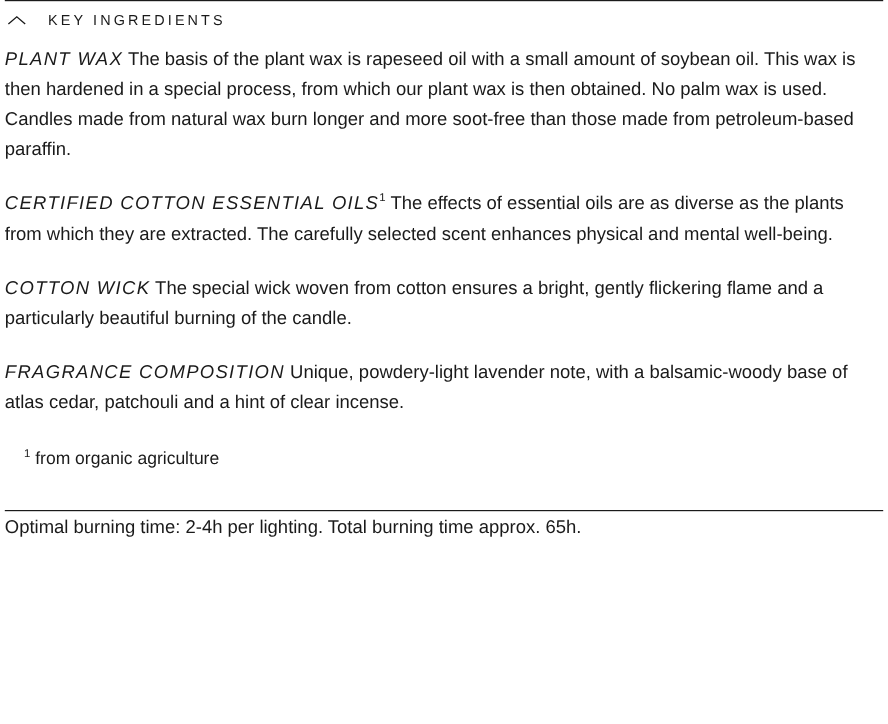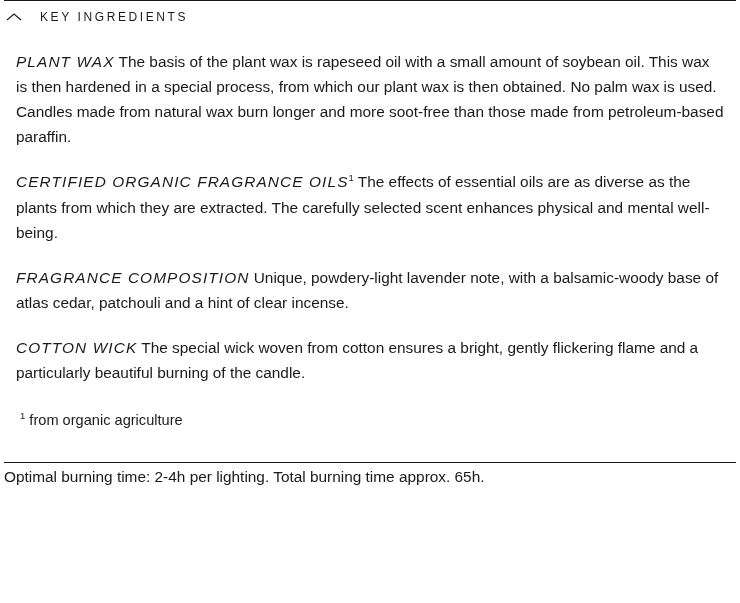--- a/index.html
+++ b/index.html
@@ -50,21 +50,21 @@
     text-transform: uppercase;
     white-space: nowrap;
   }
   .block {
     margin: 0 0 20px 0;
   }
   .para {
     font-size: 15.4px;
     line-height: 1.63;
     color: #1a1a1a;
-    margin: 12px;
+    margin: 0;
     text-align: left;
   }
   .term {
     font-style: italic;
     letter-spacing: 1.1px;
     font-weight: 400;
   }
   .sup {
     font-size: 9.5px;
     vertical-align: super;
@@ -110,29 +110,29 @@
     <span class="section-title">KEY INGREDIENTS</span>
   </div>
 
   <div class="ingredients-body">
 
     <div class="block">
       <p class="para"><span class="term">PLANT WAX</span> <span>The basis of the plant wax is rapeseed oil with a small amount of soybean oil. This wax is then hardened in a special process, from which our plant wax is then obtained. No palm wax is used. Candles made from natural wax burn longer and more soot-free than those made from petroleum-based paraffin.</span></p>
     </div>
 
     <div class="block">
-      <p class="para"><span class="term">CERTIFIED ORGANIC FRAGRANCE OILS</span><span class="sup">1</span> <span>The effects of essential oils are as diverse as the plants from which they are extracted. The carefully selected scent enhances physical and mental well-being.</span></p>
+      <p class="para"><span class="term">CERTIFIED COTTON ESSENTIAL OILS</span><span class="sup">1</span> <span>The effects of essential oils are as diverse as the plants from which they are extracted. The carefully selected scent enhances physical and mental well-being.</span></p>
+    </div>
+
+    <div class="block">
+      <p class="para"><span class="term">COTTON WICK</span> <span>The special wick woven from cotton ensures a bright, gently flickering flame and a particularly beautiful burning of the candle.</span></p>
     </div>
 
     <div class="block">
       <p class="para"><span class="term">FRAGRANCE COMPOSITION</span> <span>Unique, powdery-light lavender note, with a balsamic-woody base of atlas cedar, patchouli and a hint of clear incense.</span></p>
-    </div>
-
-    <div class="block">
-      <p class="para"><span class="term">COTTON WICK</span> <span>The special wick woven from cotton ensures a bright, gently flickering flame and a particularly beautiful burning of the candle.</span></p>
     </div>
 
     <p class="footnote"><span class="sup">1</span> <span>from organic agriculture</span></p>
 
   </div>
 
   <div class="spacer-before-rule"></div>
 
   <div class="rule"></div>
 

